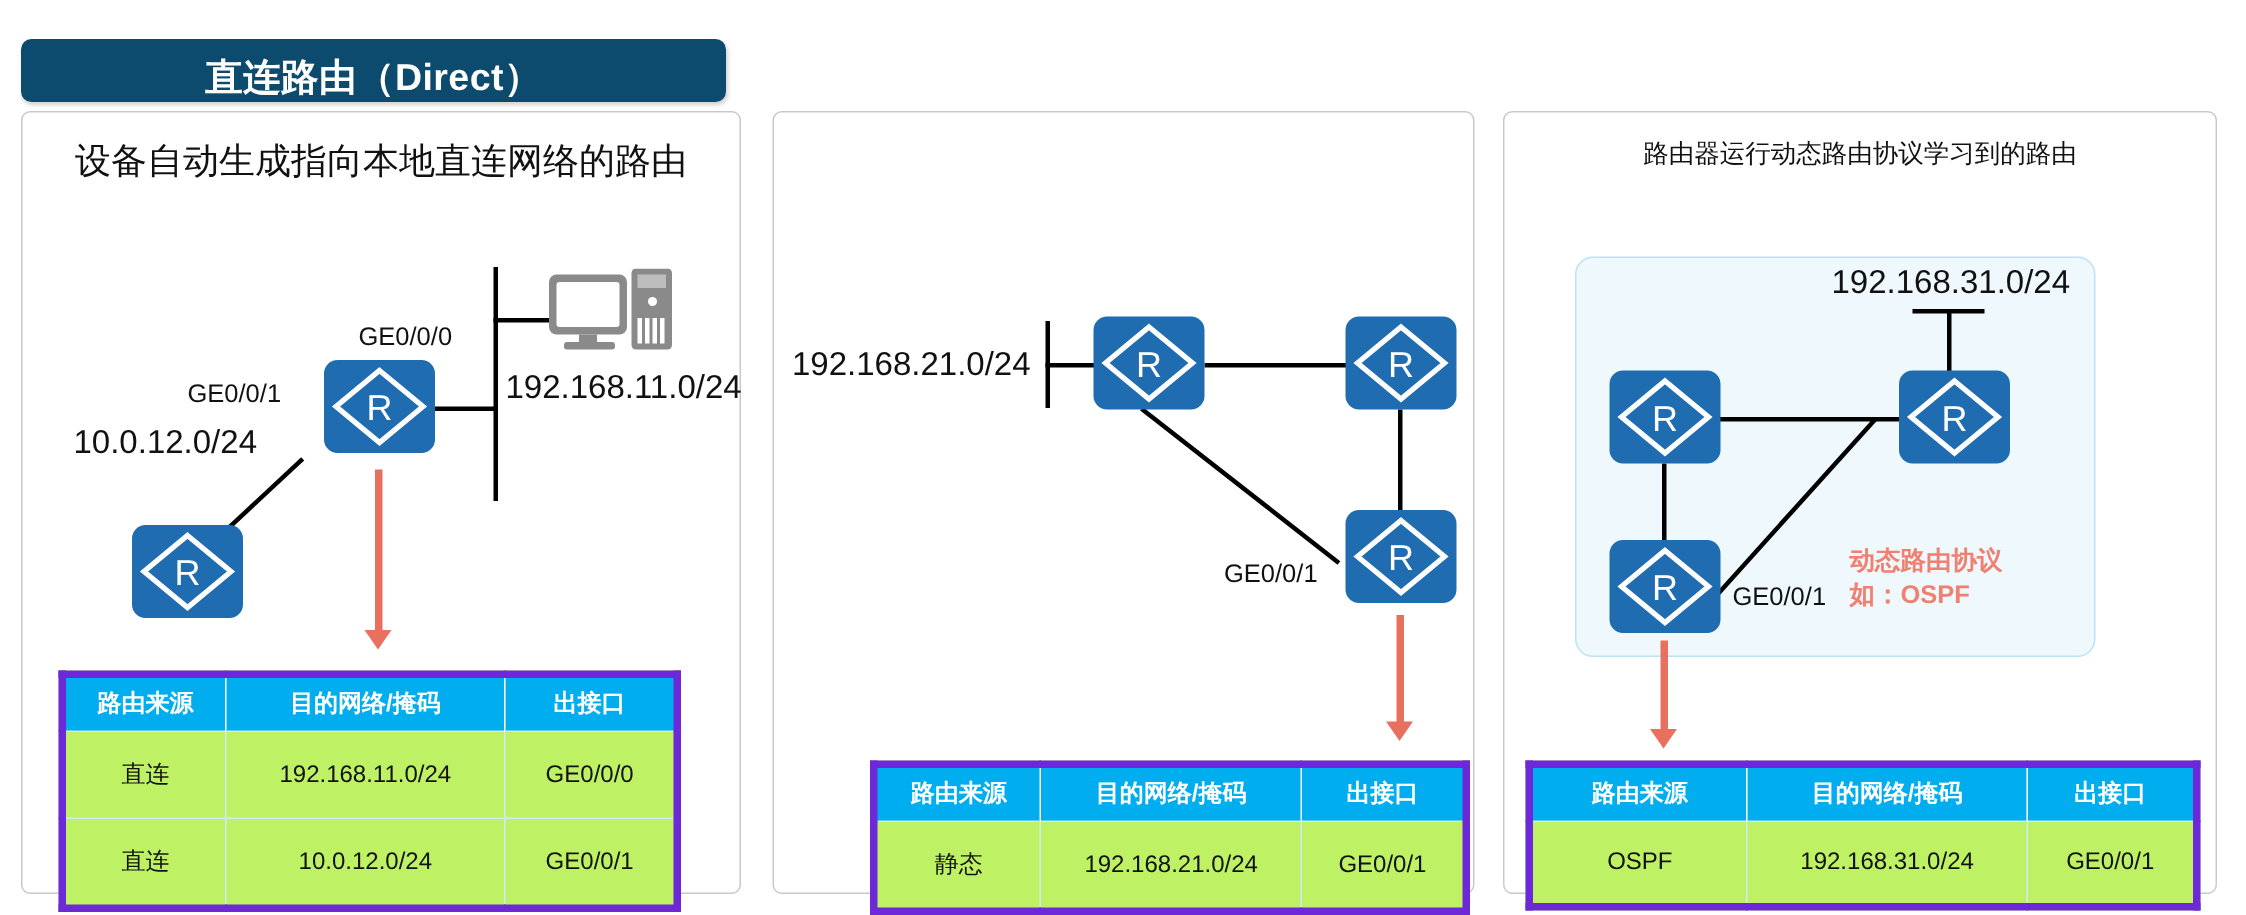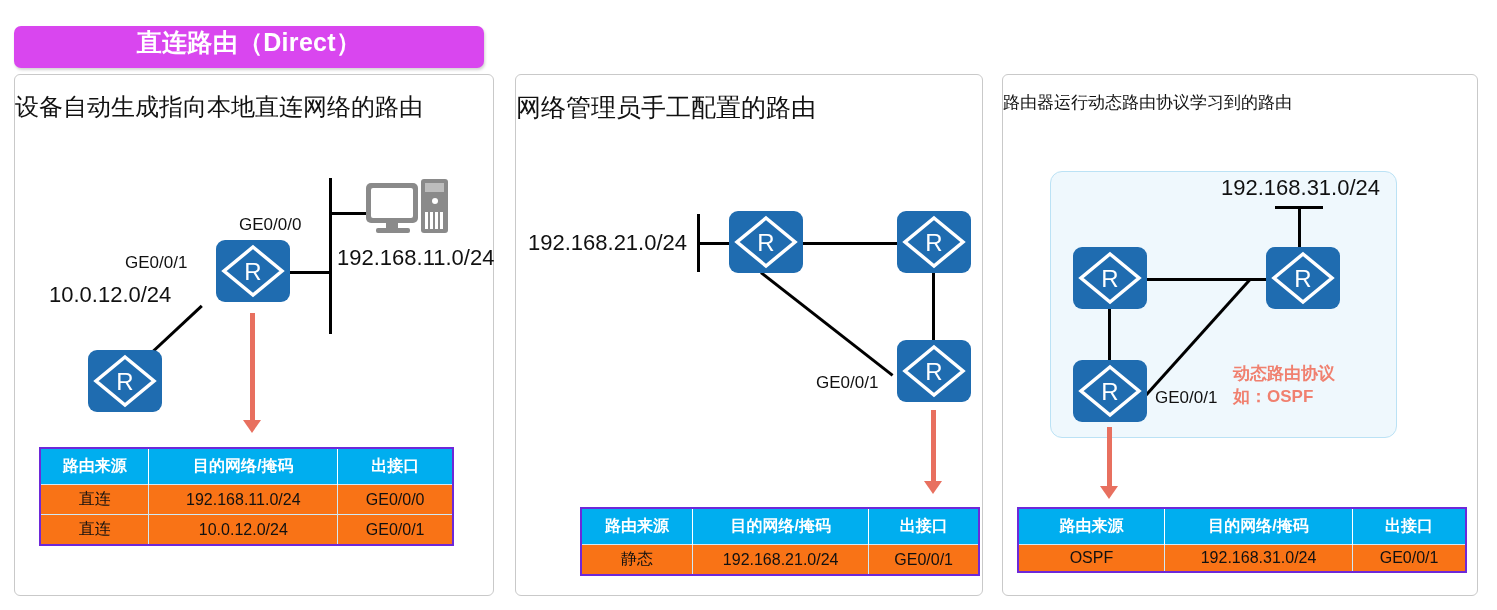--- a/index.html
+++ b/index.html
@@ -12,37 +12,37 @@
   }
   .board{position:relative;width:1497px;height:610px;}
 
   .panel{position:absolute;top:0;height:610px;}
   .panel-1{left:8px;width:492px;}
   .panel-2{left:509px;width:480px;}
   .panel-3{left:996px;width:488px;}
 
   .panel-header{
     position:absolute;top:26px;left:6px;right:16px;height:42px;
-    background:#d946ef;border-radius:7px;
+    background:#0c4a6e;border-radius:7px;
     box-shadow:1px 2px 3px rgba(0,0,0,0.18);
-    display:flex;align-items:flex-start;justify-content:center;
+    display:flex;align-items:flex-end;justify-content:center;
   }
   .panel-header-text{
     color:#ffffff;font-weight:bold;font-size:25px;
     letter-spacing:0.3px;white-space:nowrap;
   }
 
   .panel-card{
     position:absolute;top:74px;left:6px;right:6px;bottom:14px;
     background:#ffffff;border:1px solid #c9c9c9;border-radius:6px;
   }
 
   .panel-sub{
     position:absolute;top:16px;left:0;right:0;
-    font-size:25px;color:#111;white-space:nowrap;font-family:Liberation Serif, serif;
+    text-align:center;font-size:25px;color:#111;white-space:nowrap;font-family:Liberation Serif, serif;
   }
   .panel-1 .panel-sub{font-size:24px;}
   .panel-3 .panel-sub{font-size:17px;}
 
   
   .router{
     position:absolute;width:74px;height:62px;
     background:#1F6CB0;border-radius:9px;
   }
   .router svg{position:absolute;top:0;left:0;}
@@ -68,30 +68,30 @@
   .cloudbox{
     position:absolute;background:#EFF8FD;
     border:1px solid #BBE2F5;border-radius:12px;
   }
   .protolabel{
     position:absolute;color:#F0806F;font-weight:bold;
     font-size:17px;text-align:left;line-height:1.35;white-space:nowrap;
   }
 
   
-  .rt{position:absolute;border-collapse:collapse;background:#f97316;
-      border:2px solid #6d28d9;}
+  .rt{position:absolute;border-collapse:collapse;background:#bef264;
+      border:5px solid #6d28d9;}
   .rt th{
     background:#00AEEF;color:#fff;font-weight:bold;font-size:16px;
     padding:7px 6px;border-right:1px solid #ffffff;text-align:center;
     white-space:nowrap;
   }
   .rt th:last-child{border-right:none;}
   .rt td{
-    font-size:16px;color:#111;padding:4px 6px;text-align:center;
+    font-size:16px;color:#111;padding:18px 6px;text-align:center;
     border:1px solid #cfe9f6;white-space:nowrap;
   }
 </style>
 </head>
 <body>
 
 <div class="board">
 
   <div class="panel panel-1">
 
@@ -172,21 +172,20 @@
       </table>
 
     </div>
   </div>
 
   <div class="panel panel-2">
 
 
     <div class="panel-card">
 
-      <div class="panel-sub">网络管理员手工配置的路由</div>
 
       <div class="wire wire-v" style="left:181px;top:139px;height:58px;"></div>
       <div class="wire wire-h" style="left:181px;top:167px;width:34px;"></div>
 
       <div class="wire wire-h" style="left:287px;top:167px;width:102px;"></div>
 
       <div class="wire wire-v" style="left:416px;top:198px;height:100px;"></div>
 
       <div class="diag-line" style="left:245px;top:196px;width:167px;transform:rotate(38deg);"></div>
 

